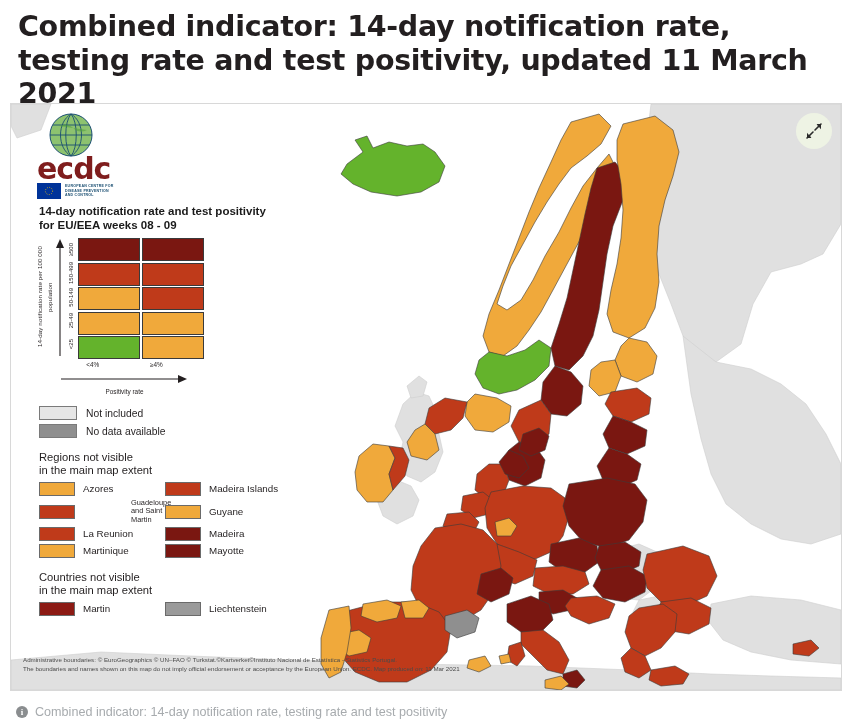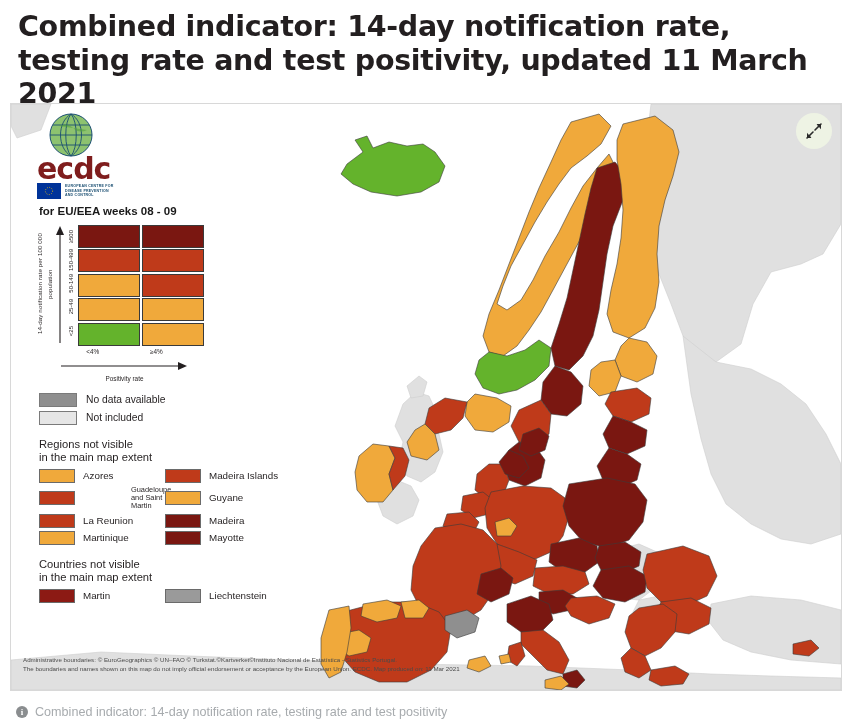--- a/index.html
+++ b/index.html
@@ -423,20 +423,21 @@
         </div>
         <div id="eu-sub">
           <div>EUROPEAN CENTRE FOR</div>
           <div>DISEASE PREVENTION</div>
           <div>AND CONTROL</div>
         </div>
       </div>
     </div>
 
     <div id="legend-heading">
+      <div>14-day notification rate and test positivity</div>
       <div>for EU/EEA weeks 08 - 09</div>
     </div>
 
     <div id="matrix-wrap">
       <div id="y-axis-label">14-day notification rate per 100 000 population</div>
       <div id="y-axis-arrow">
         <svg width="10" height="118" viewBox="0 0 10 118">
           <line x1="5" y1="118" x2="5" y2="8" stroke="#231f20" stroke-width="1.1"></line>
           <path d="M5 1 L9 10 L1 10 Z" fill="#231f20"></path>
         </svg>
@@ -479,26 +480,26 @@
     <div id="x-arrow-row">
       <svg width="127" height="8" viewBox="0 0 127 8">
         <line x1="0" y1="4" x2="119" y2="4" stroke="#231f20" stroke-width="1.1"></line>
         <path d="M126 4 L117 8 L117 0 Z" fill="#231f20"></path>
       </svg>
     </div>
     <div id="x-axis-label">Positivity rate</div>
 
     <div id="grey-legend">
       <div class="lg-row">
+        <div class="lg-swatch" style="background: rgb(230, 230, 230);"></div>
+        <div class="lg-label">Not included</div>
+      </div>
+      <div class="lg-row">
         <div class="lg-swatch" style="background: rgb(143, 143, 143);"></div>
         <div class="lg-label">No data available</div>
-      </div>
-      <div class="lg-row">
-        <div class="lg-swatch" style="background: rgb(230, 230, 230);"></div>
-        <div class="lg-label">Not included</div>
       </div>
     </div>
 
     <div style="margin-top:13px">
       <div class="sect-title">
         <div>Regions not visible</div>
         <div>in the main map extent</div>
       </div>
       <div class="two-col">
         <div class="item">

